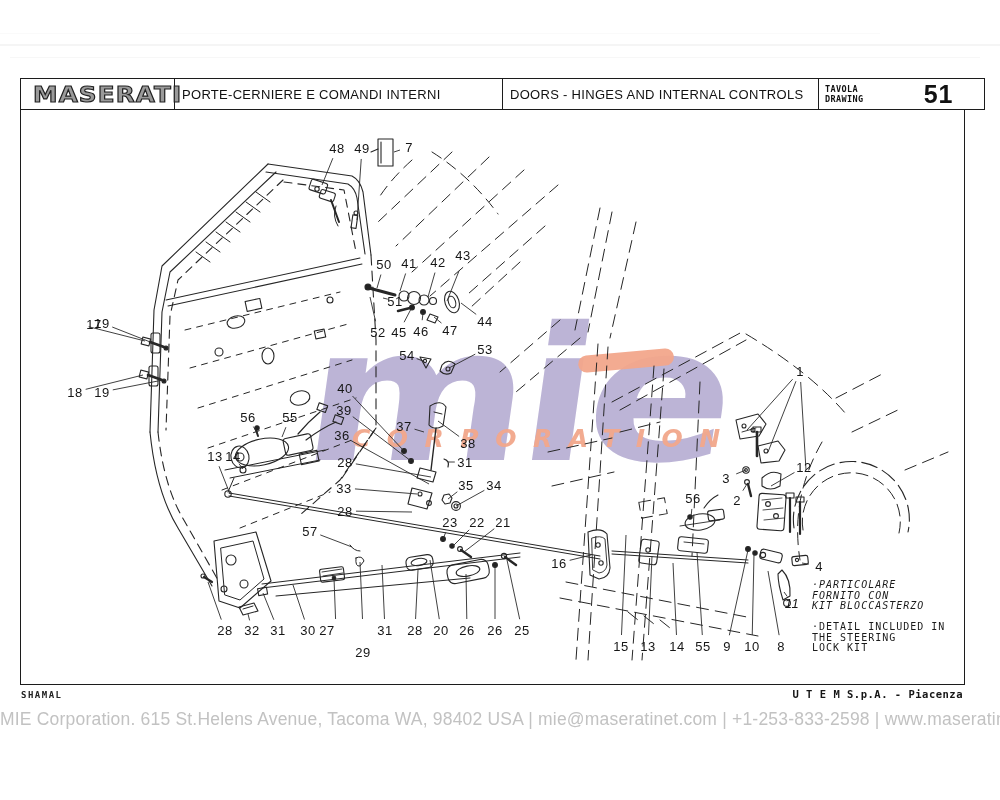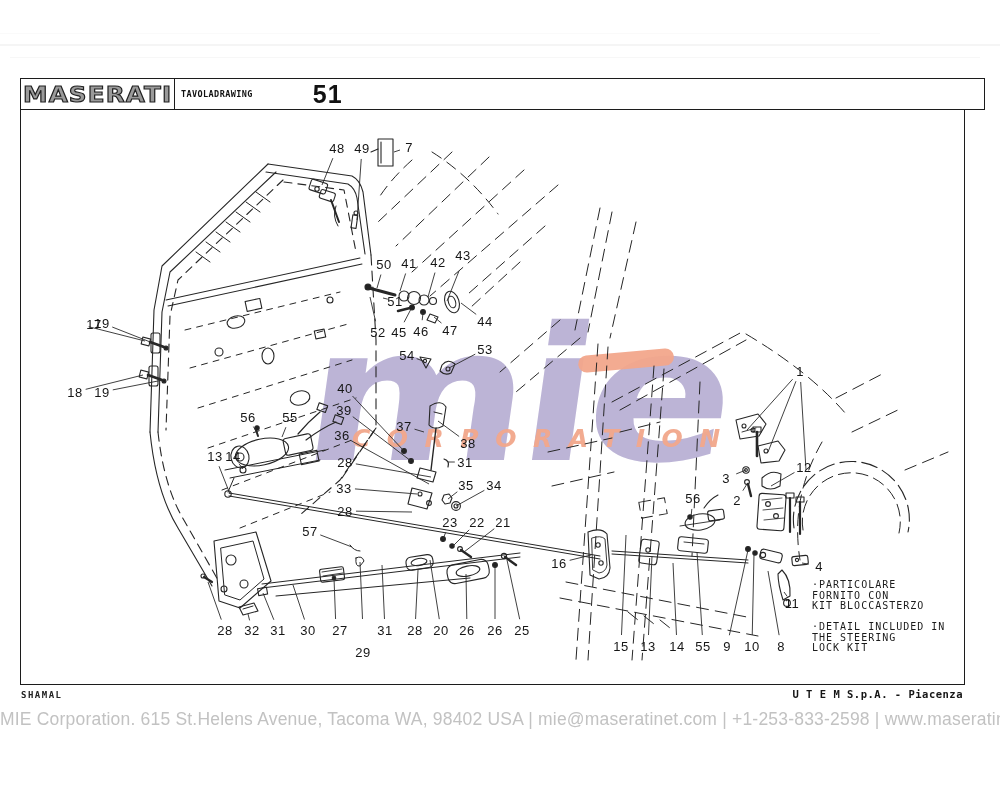--- a/index.html
+++ b/index.html
@@ -12,30 +12,30 @@
   .scan-a{left:0;top:44px;width:100%;height:2px;}
   .scan-b{left:10px;top:57px;width:97%;height:1px;opacity:.8;}
   .scan-c{left:0;top:33px;width:88%;height:1px;opacity:.5;}
 
   
   .header-bar{
     position:absolute;left:20px;top:78px;width:965px;height:32px;
     border:1.6px solid #1c1c1c;box-sizing:border-box;display:flex;background:#fff;
   }
   .hcell{box-sizing:border-box;height:100%;display:flex;align-items:center;}
-  .cell-logo{width:154px;border-right:1.6px solid #1c1c1c;justify-content:center;}
+  .cell-logo{width:154px;border-right:1.6px solid #1c1c1c;justify-content:flex-end;}
   .maserati-logo{
     font-family:"DejaVu Sans", sans-serif;font-weight:bold;font-size:22px;
     letter-spacing:1px;color:#9a9a9a;-webkit-text-stroke:1.1px #222;
     transform:scaleX(1.12);white-space:nowrap;
   }
   .cell-title-it{width:328px;border-right:1.6px solid #1c1c1c;padding-left:7px;font-size:13px;letter-spacing:.3px;}
   .cell-title-en{width:316px;border-right:1.6px solid #1c1c1c;padding-left:7px;font-size:13px;letter-spacing:.3px;}
   .cell-tavola{flex:1;padding-left:6px;justify-content:flex-start;gap:8px;}
-  .tavola-labels{display:flex;flex-direction:row;justify-content:center;line-height:10px;
+  .tavola-labels{display:flex;flex-direction:column;justify-content:center;line-height:10px;
     font-family:"DejaVu Sans Mono", monospace;font-weight:bold;font-size:8.5px;letter-spacing:.4px;}
   .drawing-number{font-size:25px;font-weight:bold;margin-left:52px;letter-spacing:1px;}
 
   
   .drawing-box{
     position:absolute;left:20px;top:110px;width:945px;height:575px;
     border:1.4px solid #1c1c1c;border-top:none;box-sizing:border-box;background:transparent;
   }
   #art,#leader-svg{position:absolute;left:0;top:0;width:1000px;height:800px;pointer-events:none;}
   #leader-svg line{stroke:#2b2b2b;stroke-width:.9;}
@@ -43,21 +43,21 @@
   .callout{
     position:absolute;transform:translate(-50%,-50%);
     font-size:13px;letter-spacing:.5px;color:#161616;white-space:nowrap;
   }
 
   
   .note-block{
     position:absolute;font-family:"DejaVu Sans Mono", monospace;
     font-size:10px;line-height:10.5px;letter-spacing:1px;color:#1b1b1b;white-space:nowrap;
   }
-  #note-it{left:812px;top:580px;}
+  #note-it{left:812px;top:580px;font-style:italic;}
   #note-en{left:812px;top:622px;}
 
   
   .model-name{
     position:absolute;left:21px;top:690px;font-family:"DejaVu Sans Mono", monospace;
     font-size:9px;font-weight:bold;letter-spacing:1.5px;color:#222;
   }
   .publisher{
     position:absolute;right:37px;top:688px;font-family:"DejaVu Sans Mono", monospace;
     font-size:10.5px;font-weight:bold;letter-spacing:.5px;color:#151515;
@@ -71,20 +71,22 @@
 <body>
 
 <div class="scan-artifact scan-a"></div>
 <div class="scan-artifact scan-b"></div>
 <div class="scan-artifact scan-c"></div>
 
 <div class="header-bar">
   <div class="hcell cell-logo">
     <span class="maserati-logo">MASERATI</span>
   </div>
+  <div class="hcell cell-title-it">PORTE-CERNIERE E COMANDI INTERNI</div>
+  <div class="hcell cell-title-en">DOORS - HINGES AND INTERNAL CONTROLS</div>
   <div class="hcell cell-tavola">
     <span class="tavola-labels">
       <span>TAVOLA</span>
       <span>DRAWING</span>
     </span>
     <span class="drawing-number">51</span>
   </div>
 </div>
 
 <div class="drawing-box"></div>
@@ -424,36 +426,36 @@
     <span class="callout" style="left: 494px; top: 485px;">34</span>
     <span class="callout" style="left: 345px; top: 511px;">28</span>
     <span class="callout" style="left: 450px; top: 522px;">23</span>
     <span class="callout" style="left: 477px; top: 522px;">22</span>
     <span class="callout" style="left: 503px; top: 522px;">21</span>
     <span class="callout" style="left: 310px; top: 531px;">57</span>
     <span class="callout" style="left: 225px; top: 630px;">28</span>
     <span class="callout" style="left: 252px; top: 630px;">32</span>
     <span class="callout" style="left: 278px; top: 630px;">31</span>
     <span class="callout" style="left: 308px; top: 630px;">30</span>
-    <span class="callout" style="left: 340px; top: 630px;">27</span>
+    <span class="callout" style="left: 327px; top: 630px;">27</span>
     <span class="callout" style="left: 363px; top: 630px; margin-top: 22px;">29</span>
     <span class="callout" style="left: 385px; top: 630px;">31</span>
     <span class="callout" style="left: 415px; top: 630px;">28</span>
     <span class="callout" style="left: 441px; top: 630px;">20</span>
     <span class="callout" style="left: 467px; top: 630px;">26</span>
     <span class="callout" style="left: 495px; top: 630px;">26</span>
     <span class="callout" style="left: 522px; top: 630px;">25</span>
     <span class="callout" style="left: 800px; top: 371px;">1</span>
     <span class="callout" style="left: 804px; top: 467px;">12</span>
     <span class="callout" style="left: 726px; top: 478px;">3</span>
     <span class="callout" style="left: 737px; top: 500px;">2</span>
     <span class="callout" style="left: 693px; top: 498px;">56</span>
     <span class="callout" style="left: 559px; top: 563px;">16</span>
     <span class="callout" style="left: 819px; top: 566px;">4</span>
-    <span class="callout" style="left: 792px; top: 603px;">11</span>
+    <span class="callout" style="left: 792px; top: 603px; font-style: italic;">11</span>
     <span class="callout" style="left: 621px; top: 646px;">15</span>
     <span class="callout" style="left: 648px; top: 646px;">13</span>
     <span class="callout" style="left: 677px; top: 646px;">14</span>
     <span class="callout" style="left: 703px; top: 646px;">55</span>
     <span class="callout" style="left: 727px; top: 646px;">9</span>
     <span class="callout" style="left: 752px; top: 646px;">10</span>
     <span class="callout" style="left: 781px; top: 646px;">8</span>
   </div>
 
 <div id="note-it" class="note-block">

